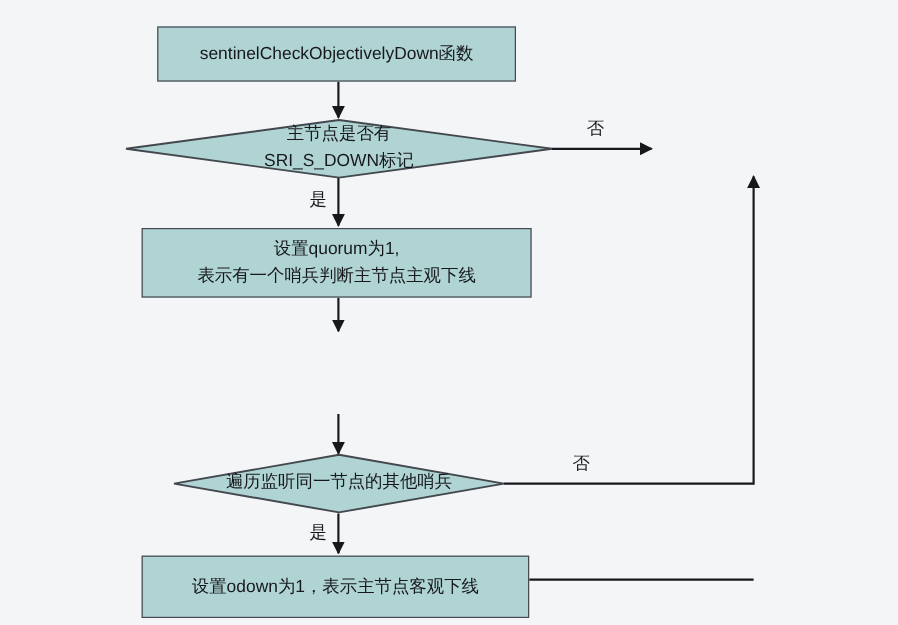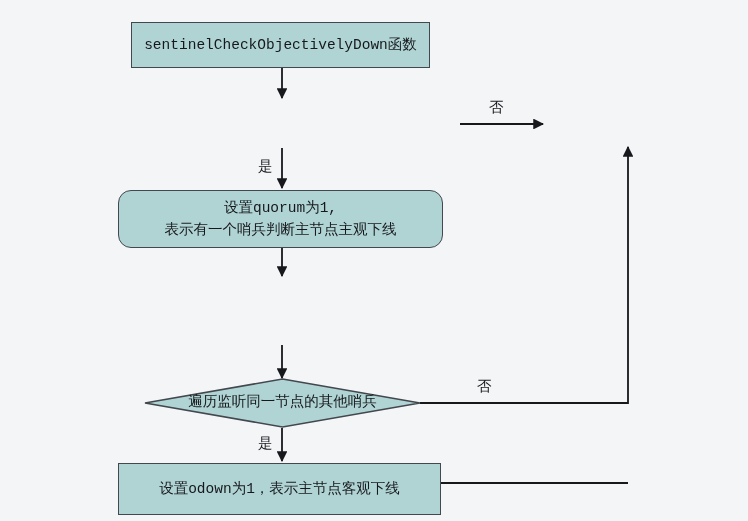--- a/index.html
+++ b/index.html
@@ -10,21 +10,20 @@
     width: 748px;
     height: 521px;
     background: #f4f5f7;
     font-family: "Liberation Sans", "DejaVu Sans", sans-serif;
     overflow: hidden;
   }
   #canvas {
     position: relative;
     width: 748px;
     height: 521px;
-    font-family: Liberation Mono, monospace;
   }
   #edges {
     position: absolute;
     left: 0;
     top: 0;
     width: 748px;
     height: 521px;
   }
   .node {
     position: absolute;
@@ -112,23 +111,30 @@
     <path d="M 282 428 L 282 461" stroke="#16181c" stroke-width="1.8" fill="none" marker-end="url(#arrow)"></path>
 
     
     <path d="M 441 483 L 628 483" stroke="#16181c" stroke-width="1.8" fill="none"></path>
   </svg>
 
   <div class="node proc" style="left:131px; top:22px; width:299px; height:46px;">
     <span>sentinelCheckObjectivelyDown函数</span>
   </div>
 
+  <div class="diamond-wrap" style="left:105px; top:100px; width:355px; height:48px;">
+    <svg width="355" height="48" viewBox="0 0 355 48" xmlns="http://www.w3.org/2000/svg">
+      <polygon points="177.5,0 355,24 177.5,48 0,24" fill="#b0d4d4" stroke="#42484e" stroke-width="1.6"></polygon>
+    </svg>
+    <div class="diamond-label">主节点是否有
+SRI_S_DOWN标记</div>
+  </div>
 
 
-  <div class="node proc" style="left:118px; top:190px; width:325px; height:58px;border-radius:13px;">
+  <div class="node proc" style="left:118px; top:190px; width:325px; height:58px;">
     <span>设置quorum为1,
 表示有一个哨兵判断主节点主观下线</span>
   </div>
 
 
   <div class="diamond-wrap" style="left:145px; top:379px; width:275px; height:48px;">
     <svg width="275" height="48" viewBox="0 0 275 48" xmlns="http://www.w3.org/2000/svg">
       <polygon points="137.5,0 275,24 137.5,48 0,24" fill="#b0d4d4" stroke="#42484e" stroke-width="1.6"></polygon>
     </svg>
     <div class="diamond-label">遍历监听同一节点的其他哨兵</div>

